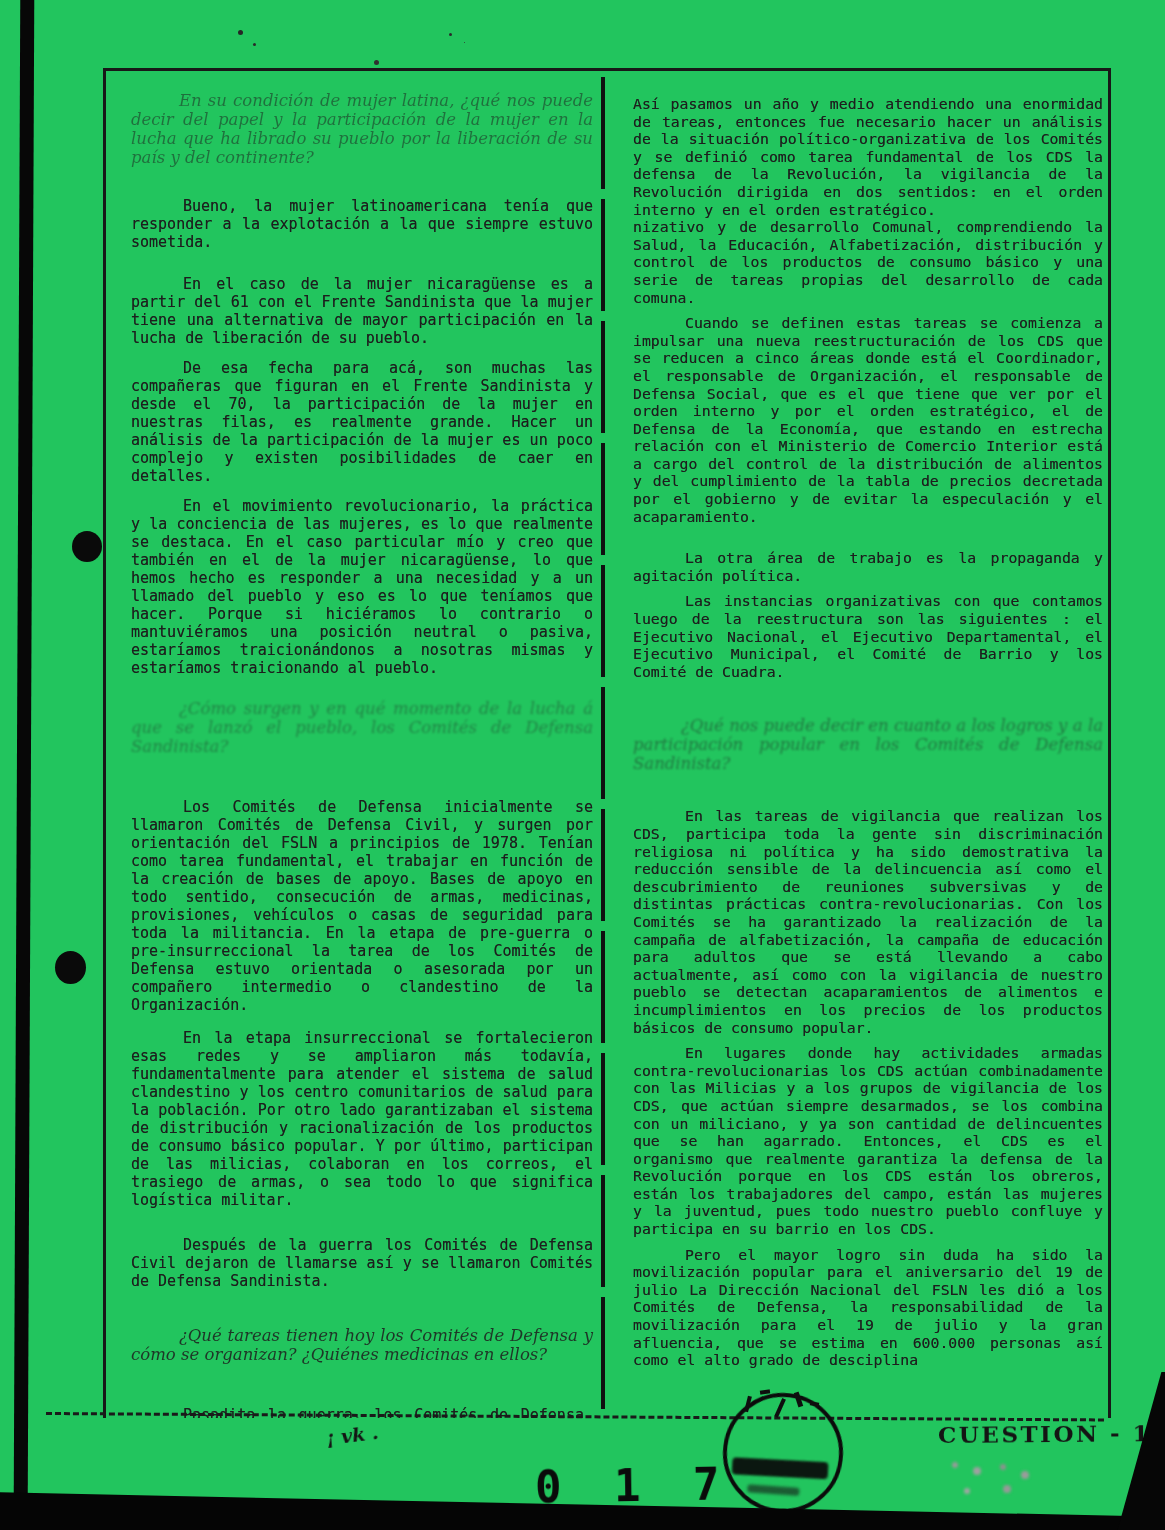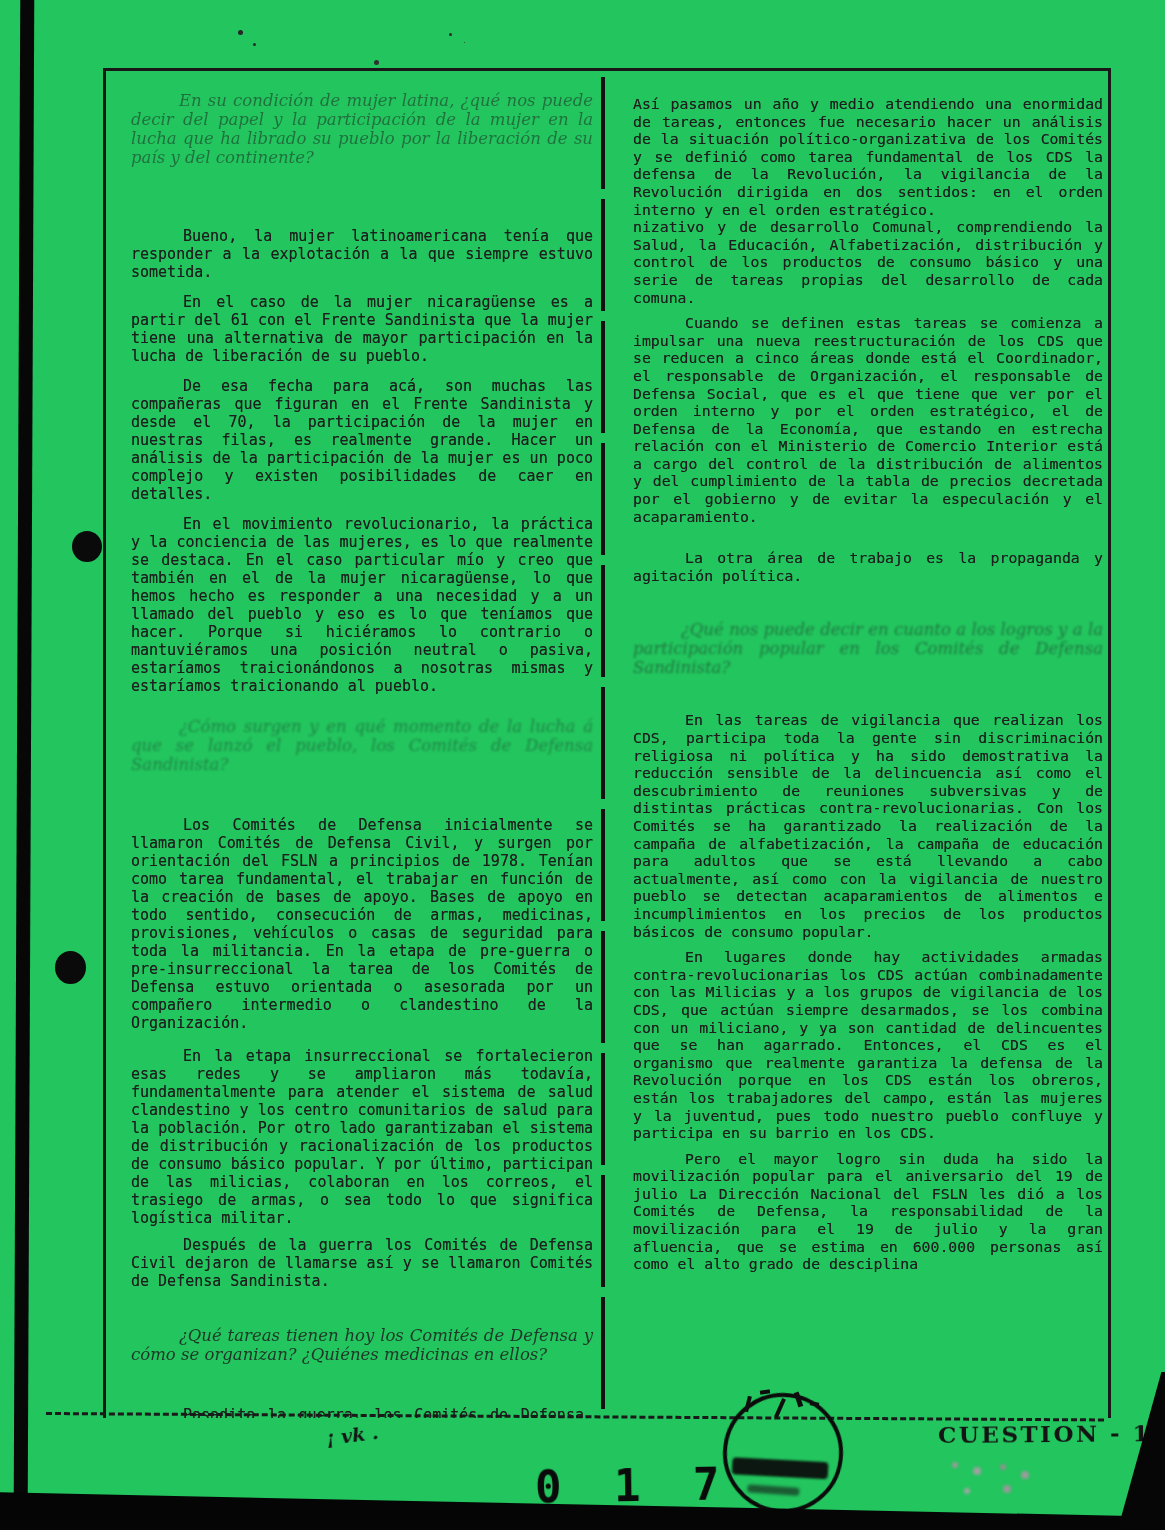--- a/index.html
+++ b/index.html
@@ -63,37 +63,38 @@
   <div class="edge-left"></div>
   <div class="specks"></div>
   <div class="hole hole1"></div>
   <div class="hole hole2"></div>
 
   <div class="frame">
     <div class="divider"></div>
 
     <div class="col col-left">
       <p class="q faint-top" style="margin-top:0">En su condición de mujer latina, ¿qué nos puede decir del papel y la participación de la mujer en la lucha que ha librado su pueblo por la liberación de su país y del continente?</p>
-      <p class="para" style="margin-top:60px">Bueno, la mujer latinoamericana tenía que responder a la explotación a la que siempre estuvo sometida.</p>
-      <p class="para" style="margin-top:12px">En el caso de la mujer nicaragüense es a partir del 61 con el Frente Sandinista que la mujer tiene una alternativa de mayor participación en la lucha de liberación de su pueblo.</p>
+      <p class="para" style="margin-top:30px">Bueno, la mujer latinoamericana tenía que responder a la explotación a la que siempre estuvo sometida.</p>
+      <p class="para" style="margin-top:24px">En el caso de la mujer nicaragüense es a partir del 61 con el Frente Sandinista que la mujer tiene una alternativa de mayor participación en la lucha de liberación de su pueblo.</p>
       <p class="para" style="margin-top:12px">De esa fecha para acá, son muchas las compañeras que figuran en el Frente Sandinista y desde el 70, la participación de la mujer en nuestras filas, es realmente grande. Hacer un análisis de la participación de la mujer es un poco complejo y existen posibilidades de caer en detalles.</p>
       <p class="para" style="margin-top:12px">En el movimiento revolucionario, la práctica y la conciencia de las mujeres, es lo que realmente se destaca. En el caso particular mío y creo que también en el de la mujer nicaragüense, lo que hemos hecho es responder a una necesidad y a un llamado del pueblo y eso es lo que teníamos que hacer. Porque si hiciéramos lo contrario o mantuviéramos una posición neutral o pasiva, estaríamos traicionándonos a nosotras mismas y estaríamos traicionando al pueblo.</p>
       <p class="q faint-mid" style="margin-top:22px">¿Cómo surgen y en qué momento de la lucha á que se lanzó el pueblo, los Comités de Defensa Sandinista?</p>
       <p class="para" style="margin-top:42px">Los Comités de Defensa inicialmente se llamaron Comités de Defensa Civil, y surgen por orientación del FSLN a principios de 1978. Tenían como tarea fundamental, el trabajar en función de la creación de bases de apoyo. Bases de apoyo en todo sentido, consecución de armas, medicinas, provisiones, vehículos o casas de seguridad para toda la militancia. En la etapa de pre-guerra o pre-insurreccional la tarea de los Comités de Defensa estuvo orientada o asesorada por un compañero intermedio o clandestino de la Organización.</p>
       <p class="para" style="margin-top:15px">En la etapa insurreccional se fortalecieron esas redes y se ampliaron más todavía, fundamentalmente para atender el sistema de salud clandestino y los centro comunitarios de salud para la población. Por otro lado garantizaban el sistema de distribución y racionalización de los productos de consumo básico popular. Y por último, participan de las milicias, colaboran en los correos, el trasiego de armas, o sea todo lo que significa logística militar.</p>
-      <p class="para" style="margin-top:9px">Después de la guerra los Comités de Defensa Civil dejaron de llamarse así y se llamaron Comités de Defensa Sandinista.</p>
+      <p class="para" style="margin-top:27px">Después de la guerra los Comités de Defensa Civil dejaron de llamarse así y se llamaron Comités de Defensa Sandinista.</p>
       <p class="q clear-q" style="margin-top:36px">¿Qué tareas tienen hoy los Comités de Defensa y cómo se organizan? ¿Quiénes medicinas en ellos?</p>
       <p class="para" style="margin-top:42px">Pasadita la guerra, los Comités de Defensa, fueron los que desempeñaron las funciones de mantención del orden interno. En la medida que el Gobierno Revolucionario fue formando sus estructuras y en la medida que se fueron estructurando las Fuerzas Armadas, la policía y la Seguridad de Estado, entonces los Comités de Defensa Sandinista pasaron a tener otras tareas. Fueron ya tareas desde el punto de vista orga-</p>
     </div>
 
     <div class="col col-right">
       <p class="para no-indent" style="margin-top:8px">Así pasamos un año y medio atendiendo una enormidad de tareas, entonces fue necesario hacer un análisis de la situación político-organizativa de los Comités y se definió como tarea fundamental de los CDS la defensa de la Revolución, la vigilancia de la Revolución dirigida en dos sentidos: en el orden interno y en el orden estratégico.</p>
       <p class="para no-indent" style="margin-top:0">nizativo y de desarrollo Comunal, comprendiendo la Salud, la Educación, Alfabetización, distribución y control de los productos de consumo básico y una serie de tareas propias del desarrollo de cada comuna.</p>
       <p class="para" style="margin-top:8px">Cuando se definen estas tareas se comienza a impulsar una nueva reestructuración de los CDS que se reducen a cinco áreas donde está el Coordinador, el responsable de Organización, el responsable de Defensa Social, que es el que tiene que ver por el orden interno y por el orden estratégico, el de Defensa de la Economía, que estando en estrecha relación con el Ministerio de Comercio Interior está a cargo del control de la distribución de alimentos y del cumplimiento de la tabla de precios decretada por el gobierno y de evitar la especulación y el acaparamiento.</p>
       <p class="para" style="margin-top:24px">La otra área de trabajo es la propaganda y agitación política.</p>
+      <p class="para" style="margin-top:8px">Las instancias organizativas con que contamos luego de la reestructura son las siguientes : el Ejecutivo Nacional, el Ejecutivo Departamental, el Ejecutivo Municipal, el Comité de Barrio y los Comité de Cuadra.</p>
       <p class="q faint-right" style="margin-top:36px">¿Qué nos puede decir en cuanto a los logros y a la participación popular en los Comités de Defensa Sandinista?</p>
       <p class="para" style="margin-top:34px">En las tareas de vigilancia que realizan los CDS, participa toda la gente sin discriminación religiosa ni política y ha sido demostrativa la reducción sensible de la delincuencia así como el descubrimiento de reuniones subversivas y de distintas prácticas contra-revolucionarias. Con los Comités se ha garantizado la realización de la campaña de alfabetización, la campaña de educación para adultos que se está llevando a cabo actualmente, así como con la vigilancia de nuestro pueblo se detectan acaparamientos de alimentos e incumplimientos en los precios de los productos básicos de consumo popular.</p>
       <p class="para" style="margin-top:8px">En lugares donde hay actividades armadas contra-revolucionarias los CDS actúan combinadamente con las Milicias y a los grupos de vigilancia de los CDS, que actúan siempre desarmados, se los combina con un miliciano, y ya son cantidad de delincuentes que se han agarrado. Entonces, el CDS es el organismo que realmente garantiza la defensa de la Revolución porque en los CDS están los obreros, están los trabajadores del campo, están las mujeres y la juventud, pues todo nuestro pueblo confluye y participa en su barrio en los CDS.</p>
       <p class="para" style="margin-top:8px">Pero el mayor logro sin duda ha sido la movilización popular para el aniversario del 19 de julio La Dirección Nacional del FSLN les dió a los Comités de Defensa, la responsabilidad de la movilización para el 19 de julio y la gran afluencia, que se estima en 600.000 personas así como el alto grado de desciplina</p>
     </div>
   </div>
 
   <div class="bottom-rule"></div>
 
   <div class="hand-mark">¡ vk .</div>

